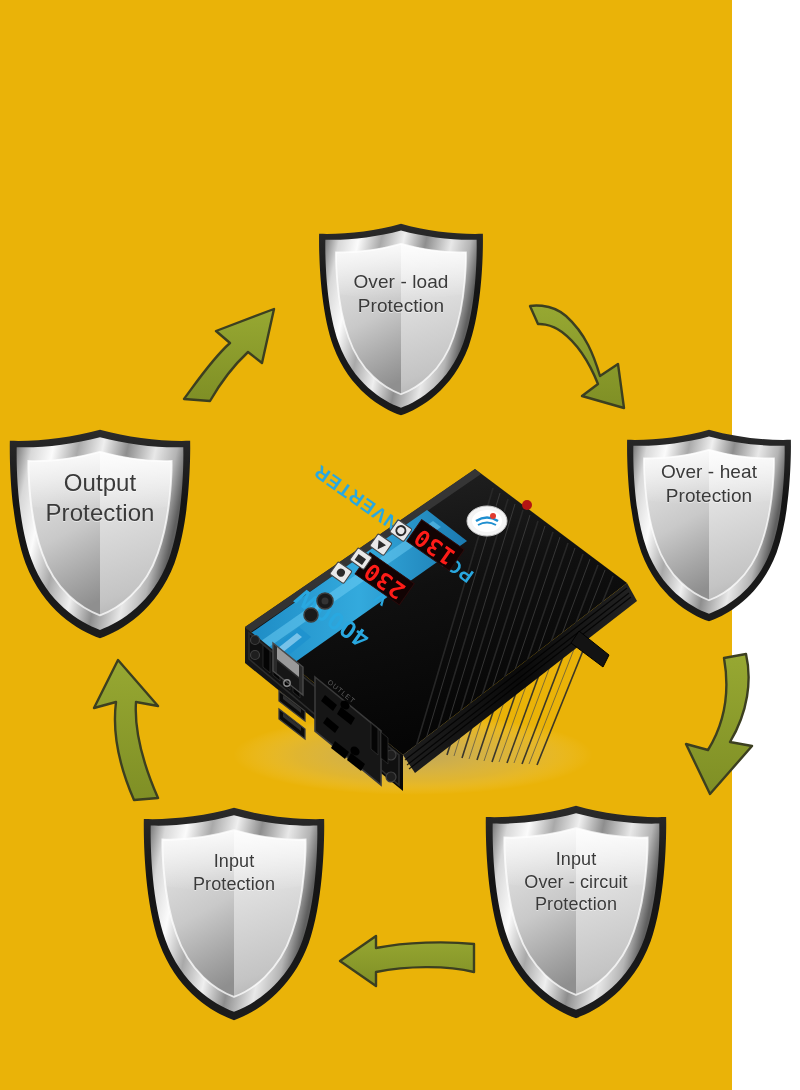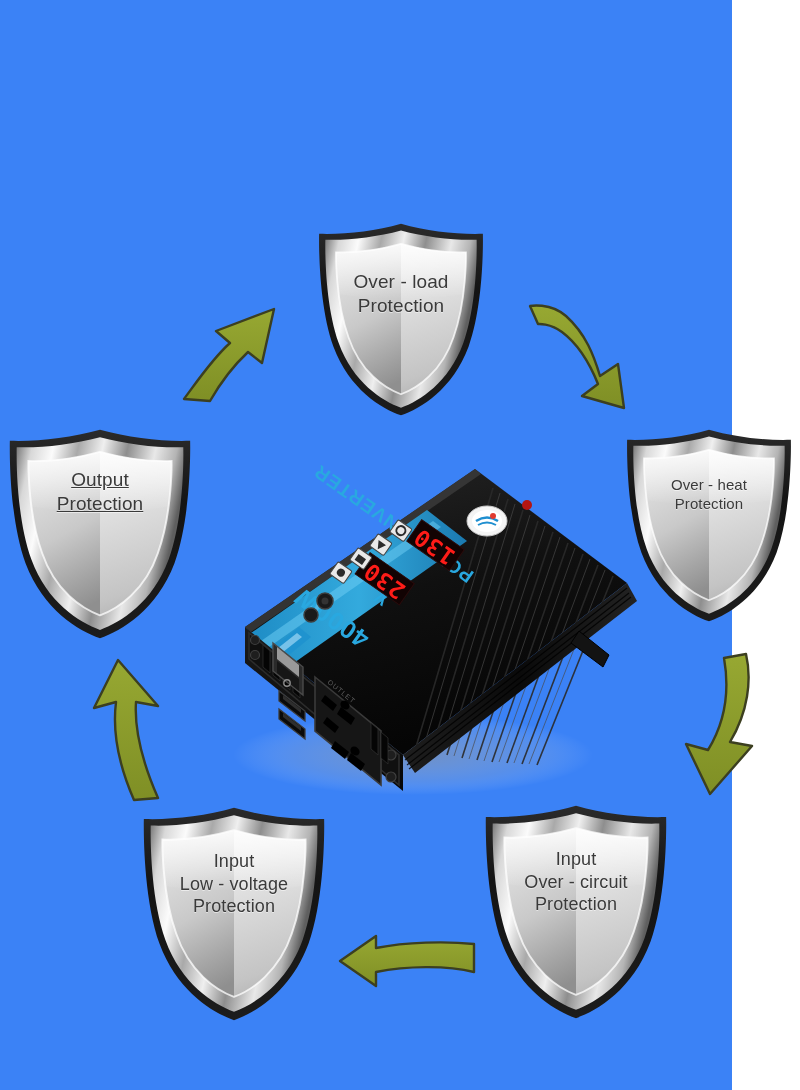--- a/index.html
+++ b/index.html
@@ -1,18 +1,18 @@
 <!DOCTYPE html>
 <html><head>
 <meta charset="utf-8">
 <style>
   html,body{margin:0;padding:0;background:#ffffff;}
   body{width:800px;height:1090px;position:relative;overflow:hidden;
        font-family:"Liberation Sans",sans-serif;}
-  #stage{position:absolute;left:0;top:0;width:732px;height:1090px;background:#3b82f6;}
+  #stage{position:absolute;left:0;top:0;width:732px;height:1090px;background:#eab308;}
 
   
   .shield{position:absolute;}
   .shield svg{position:absolute;left:0;top:0;width:100%;height:100%;overflow:visible;}
   .shield .txt{
     position:absolute;left:0;right:0;
     text-align:center;color:#3a3a3a;
     line-height:1.26;letter-spacing:.1px;
     text-shadow:0 1px 0 rgba(255,255,255,.55);
     pointer-events:none;white-space:nowrap;
@@ -135,43 +135,42 @@
     <div class="txt" style="top:48px;font-size:19px;">
       <span class="ln">Over - load</span>
       <span class="ln">Protection</span>
     </div>
   </div>
 
   <div class="shield" style="left:620px;top:428px;width:178px;height:195px;">
     <svg viewBox="0 0 200 232" preserveAspectRatio="none">
       <use href="#shieldSym" x="0" y="0" width="200" height="232"></use>
     </svg>
-    <div class="txt" style="top:48px;font-size:15px;">
+    <div class="txt" style="top:32px;font-size:19px;">
       <span class="ln">Over - heat</span>
       <span class="ln">Protection</span>
     </div>
   </div>
 
   <div class="shield" style="left:2px;top:428px;width:196px;height:212px;">
     <svg viewBox="0 0 200 232" preserveAspectRatio="none">
       <use href="#shieldSym" x="0" y="0" width="200" height="232"></use>
     </svg>
-    <div class="txt" style="top:40px;font-size:19px;text-decoration:underline;">
+    <div class="txt" style="top:40px;font-size:24px;">
       <span class="ln">Output</span>
       <span class="ln">Protection</span>
     </div>
   </div>
 
   <div class="shield" style="left:136px;top:806px;width:196px;height:216px;">
     <svg viewBox="0 0 200 232" preserveAspectRatio="none">
       <use href="#shieldSym" x="0" y="0" width="200" height="232"></use>
     </svg>
     <div class="txt" style="top:44px;font-size:18px;">
       <span class="ln">Input</span>
-      <span class="ln">Low - voltage</span>
       <span class="ln">Protection</span>
     </div>
   </div>
 
   <div class="shield" style="left:478px;top:804px;width:196px;height:216px;">
     <svg viewBox="0 0 200 232" preserveAspectRatio="none">
       <use href="#shieldSym" x="0" y="0" width="200" height="232"></use>
     </svg>
     <div class="txt" style="top:44px;font-size:18px;">
       <span class="ln">Input</span>

